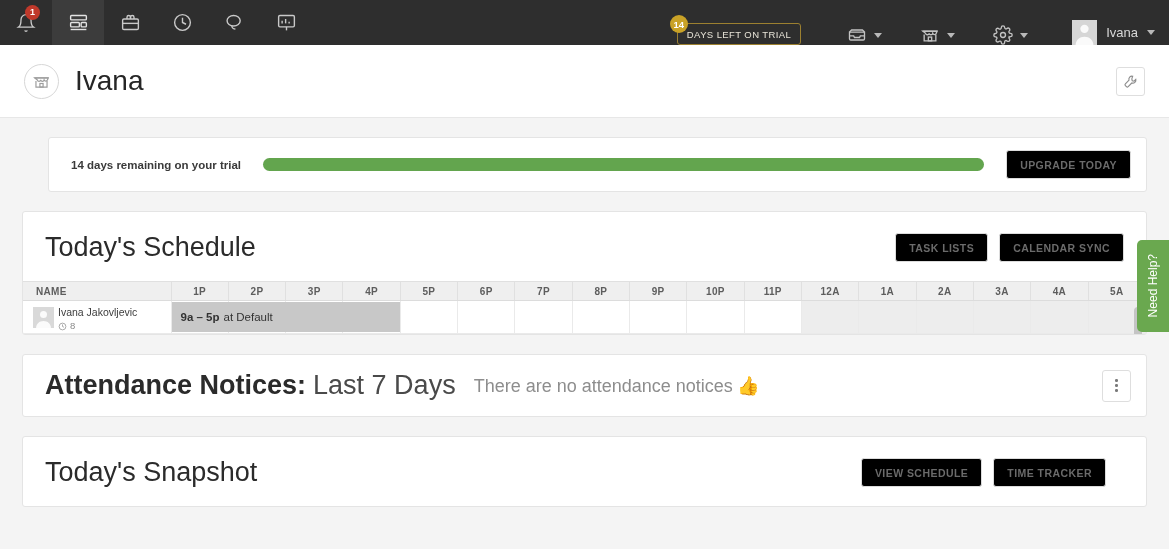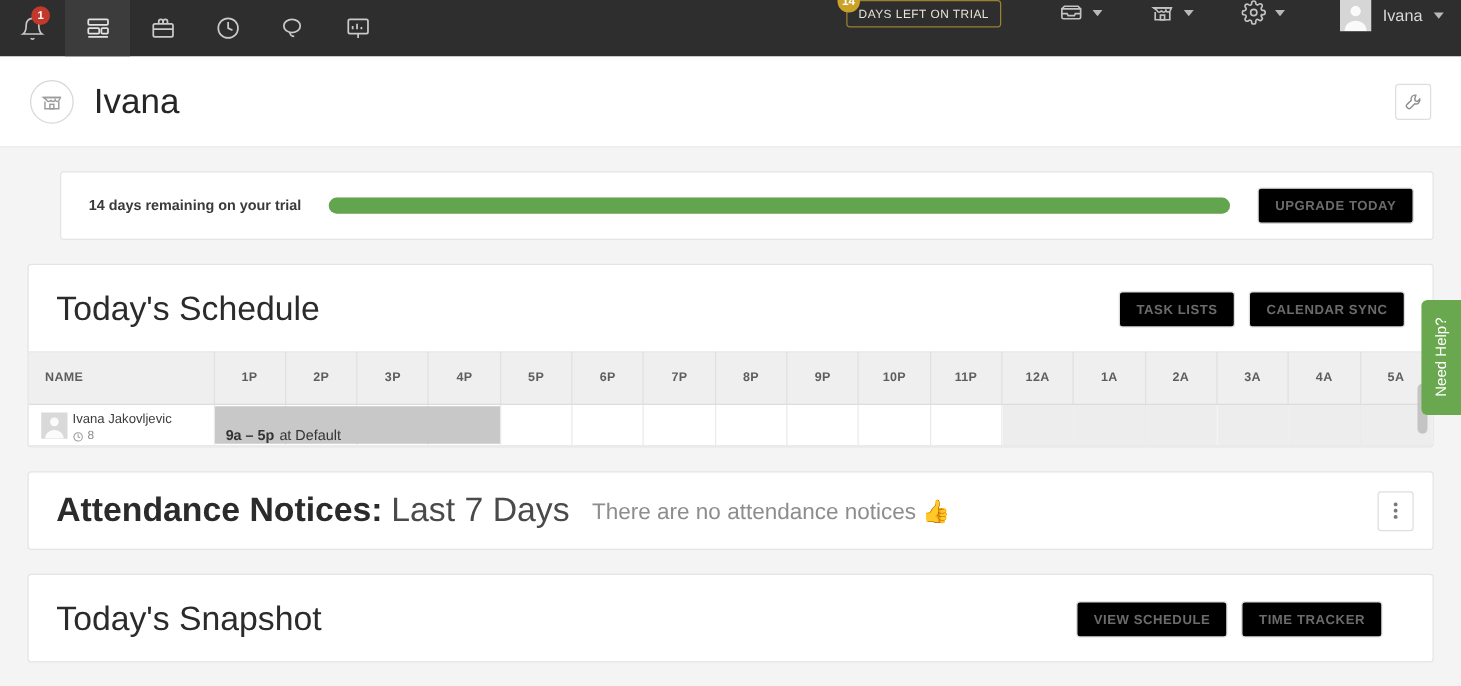--- a/index.html
+++ b/index.html
@@ -28,21 +28,21 @@
   .bell-badge {
     position: absolute; top: 5px; left: 25px;
     background: #c0392b; color: #fff;
     font-size: 9px; font-weight: bold;
     width: 15px; height: 15px; border-radius: 50%;
     display: flex; align-items: center; justify-content: center;
     line-height: 1;
   }
   .nav-right {
     margin-left: auto;
-    display: flex; align-items: flex-start;
+    display: flex; align-items: flex-end;
     padding-right: 14px;
   }
   .trial-pill {
     position: relative;
     border: 1px solid #9c8030;
     border-radius: 3px;
     height: 22px;
     display: flex; align-items: center;
     padding: 0 9px 0 9px;
     margin-right: 46px;
@@ -142,21 +142,21 @@
   .card-head .btns { margin-left: auto; display: flex; gap: 11px; }
 
   .table-wrap { position: relative; overflow: hidden; }
   table.sched { width: 100%; border-collapse: collapse; table-layout: fixed; }
   table.sched th {
     background: #efefef;
     border-top: 1px solid #e0e0e0;
     border-bottom: 1px solid #dcdcdc;
     border-right: 1px solid #e0e0e0;
     font-size: 10px; color: #5d5d5d;
-    height: 42px; font-weight: bold;
+    height: 19px; font-weight: bold;
     letter-spacing: .3px;
   }
   table.sched th.name-col { text-align: left; padding-left: 13px; width: 148px; }
   table.sched td {
     border-right: 1px solid #eaeaea;
     border-bottom: 1px solid #eaeaea;
     height: 33px;
     vertical-align: middle;
     position: relative;
   }
@@ -401,21 +401,21 @@
                   <span><span class="person-name">Ivana Jakovljevic</span><span class="person-hours">
                       <svg width="9" height="9" viewBox="0 0 24 24" fill="none" stroke="#9a9a9a" stroke-width="2.2">
                         <circle cx="12" cy="12" r="9"></circle>
                         <polyline points="12,6.5 12,12 16,14"></polyline>
                       </svg>
                       <span>8</span>
                     </span></span>
                 </div>
               </td>
               <td>
-                <div class="shift-block" style="width: calc(400% + 3px); align-items: flex-end;">
+                <div class="shift-block" style="width: calc(400% + 3px);">
                   <b>9a – 5p</b>
                   <span>at Default</span>
                 </div>
               </td>
               <td></td>
               <td></td>
               <td></td>
               <td></td>
               <td></td>
               <td></td>

